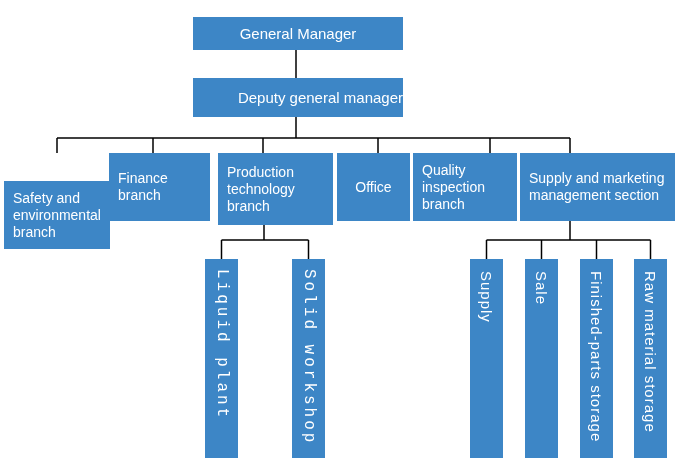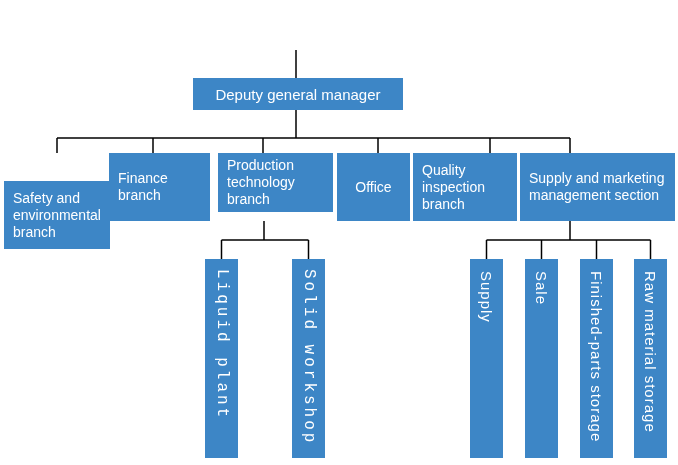--- a/index.html
+++ b/index.html
@@ -49,24 +49,24 @@
     white-space:nowrap;
   }
   .vbox.mono .vtext{
     font-family:"Liberation Mono",monospace;
     font-size:16px;
     letter-spacing:3px;
     padding-top:10px;
   }
   
   #n-gm      {left:193px;top:17px; width:210px;height:33px;}
-  #n-deputy  {left:193px;top:78px; width:210px;height:32px;}
+  #n-deputy  {left:193px;top:78px; width:210px;height:39px;justify-content:flex-end;}
   #n-safety  {left:4px;  top:153px;width:106px;height:68px;margin-top:28px;}
   #n-finance {left:109px;top:153px;width:101px;height:68px;}
-  #n-prod    {left:218px;top:153px;width:115px;height:59px;}
+  #n-prod    {left:218px;top:153px;width:115px;height:72px;}
   #n-office  {left:337px;top:153px;width:73px; height:68px;}
   #n-quality {left:413px;top:153px;width:104px;height:68px;}
   #n-supplym {left:520px;top:153px;width:155px;height:68px;align-items:center;}
   #n-liquid  {left:205px;top:259px;width:33px;height:199px;}
   #n-solid   {left:292px;top:259px;width:33px;height:199px;}
   #n-supply  {left:470px;top:259px;width:33px;height:199px;}
   #n-sale    {left:525px;top:259px;width:33px;height:199px;}
   #n-finish  {left:580px;top:259px;width:33px;height:199px;}
   #n-raw     {left:634px;top:259px;width:33px;height:199px;}
 </style>
@@ -94,20 +94,23 @@
     <line class="connector-line" x1="308.5" y1="240" x2="308.5" y2="259"></line>
 
     <line class="connector-line" x1="570" y1="221" x2="570" y2="240"></line>
     <line class="connector-line" x1="486.5" y1="240" x2="650.5" y2="240"></line>
     <line class="connector-line" x1="486.5" y1="240" x2="486.5" y2="259"></line>
     <line class="connector-line" x1="541.5" y1="240" x2="541.5" y2="259"></line>
     <line class="connector-line" x1="596.5" y1="240" x2="596.5" y2="259"></line>
     <line class="connector-line" x1="650.5" y1="240" x2="650.5" y2="259"></line>
   </svg>
 
+  <div id="n-gm" class="node topbox">
+    <span>General Manager</span>
+  </div>
 
   <div id="n-deputy" class="node topbox">
     <span>Deputy general manager</span>
   </div>
 
   <div id="n-safety" class="node hbox">
     <span>Safety and environmental branch</span>
   </div>
 
   <div id="n-finance" class="node hbox">

